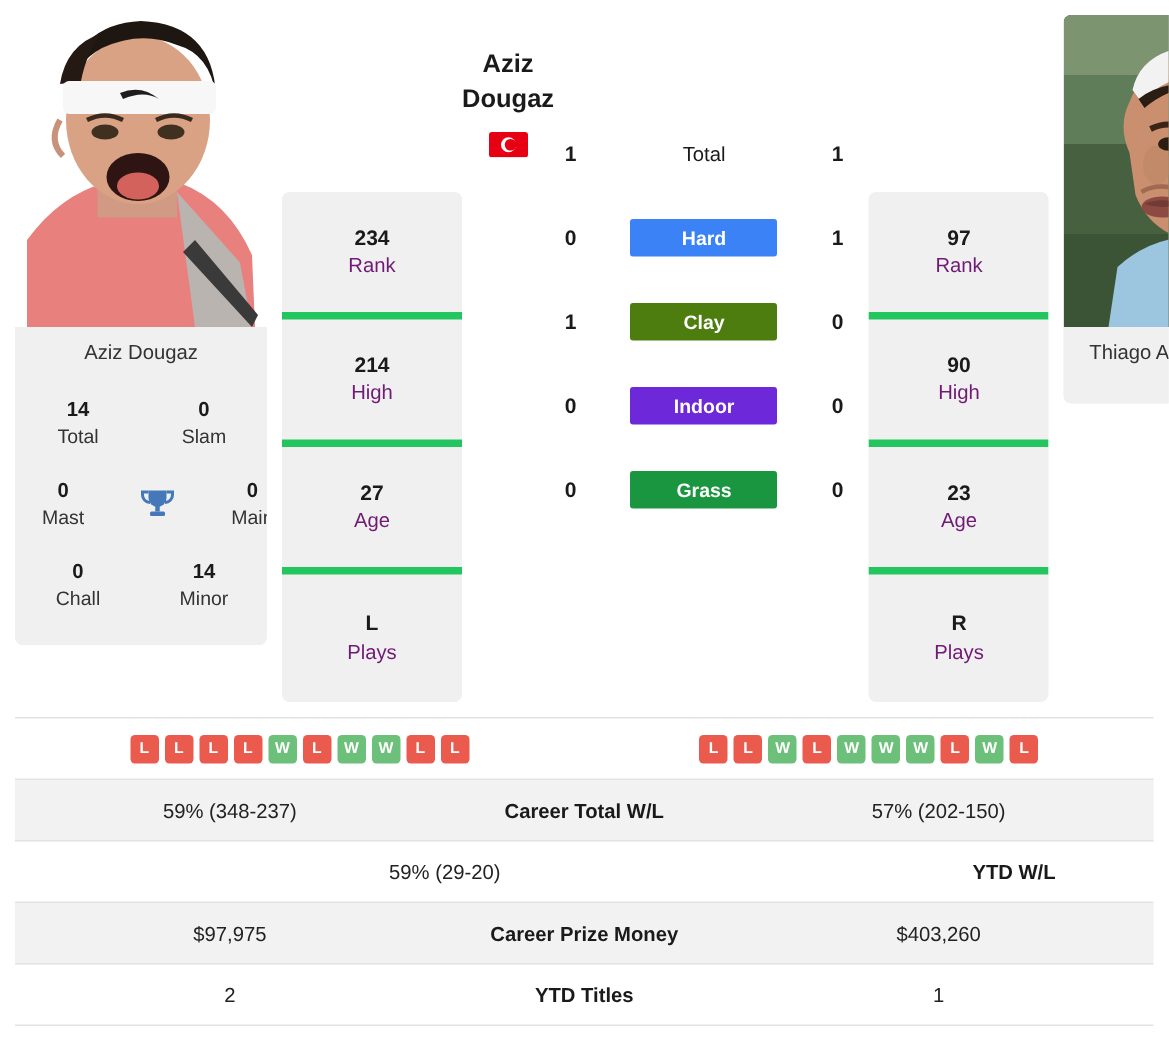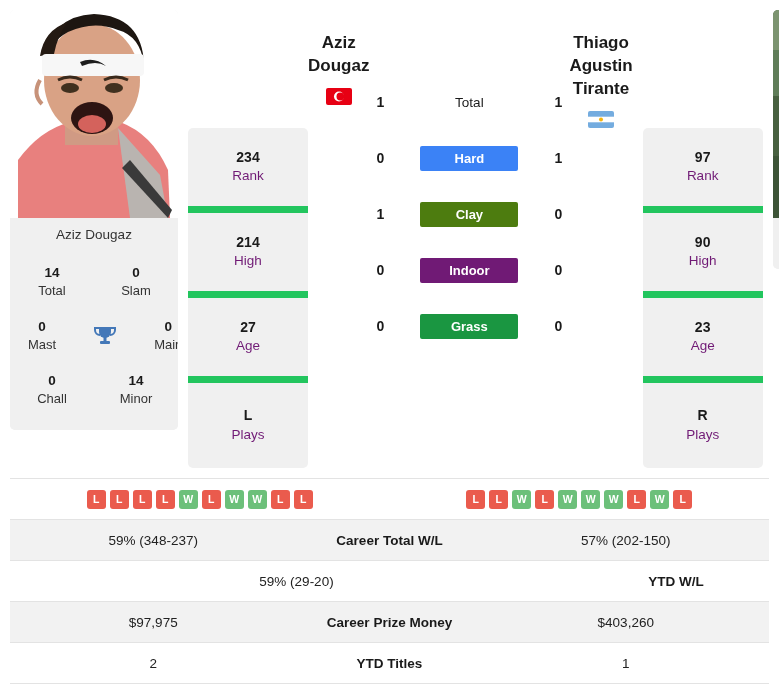--- a/index.html
+++ b/index.html
@@ -60,21 +60,21 @@
   .tcell .lbl { font-size: 13px; color: #333333; line-height: 1.35; }
   .trophy { width: 28px; display: flex; justify-content: center; align-items: center; }
 
   
   .info-col { width: 120px; flex: 0 0 120px; margin-left: 10px; margin-top: 118px; }
   .info-card { background: #f0f0f0; border-radius: 5px; overflow: hidden; }
   .info-cell {
     height: 85px;
     display: flex; flex-direction: column;
     align-items: center; justify-content: center;
-    border-bottom: 7px solid #22c55e;
+    border-bottom: 5px solid #22c55e;
   }
   .info-cell:last-child { border-bottom: none; }
   .info-cell .num { font-size: 14px; font-weight: bold; color: #1a1a1a; line-height: 1.4; }
   .info-cell .lbl { font-size: 13.5px; color: #701a75; line-height: 1.4; }
 
   
   .center-col {
     flex: 1 1 auto;
     display: flex; flex-direction: column;
     align-items: center;
@@ -251,44 +251,31 @@
           <div class="surf-pill" style="background:#3b82f6">Hard</div>
           <div class="surf-score">1</div>
         </div>
         <div class="surf-row">
           <div class="surf-score">1</div>
           <div class="surf-pill" style="background:#4d7c0f">Clay</div>
           <div class="surf-score">0</div>
         </div>
         <div class="surf-row">
           <div class="surf-score">0</div>
-          <div class="surf-pill" style="background:#701a75">Indoor</div>
+          <div class="surf-pill" style="background:#6d28d9">Indoor</div>
           <div class="surf-score">0</div>
         </div>
         <div class="surf-row">
           <div class="surf-score">0</div>
           <div class="surf-pill" style="background:#1a9641">Grass</div>
           <div class="surf-score">0</div>
         </div>
       </div>
     </div>
 
-    <div class="center-col">
-      <div class="pname">Thiago Agustin Tirante</div>
-      <div class="flag-wrap">
-        <span class="flag">
-          <svg width="26" height="17" viewBox="0 0 26 17" aria-hidden="true">
-            <rect width="26" height="17" fill="#ffffff"></rect>
-            <rect width="26" height="5.7" y="0" fill="#74acdf"></rect>
-            <rect width="26" height="5.7" y="11.3" fill="#74acdf"></rect>
-            <circle cx="13" cy="8.5" r="2" fill="#f6b40e"></circle>
-          </svg>
-        </span>
-      </div>
-    </div>
 
     <div class="info-col">
       <div class="info-card">
         <div class="info-cell">
           <div class="num">97</div>
           <div class="lbl">Rank</div>
         </div>
         <div class="info-cell">
           <div class="num">90</div>
           <div class="lbl">High</div>

